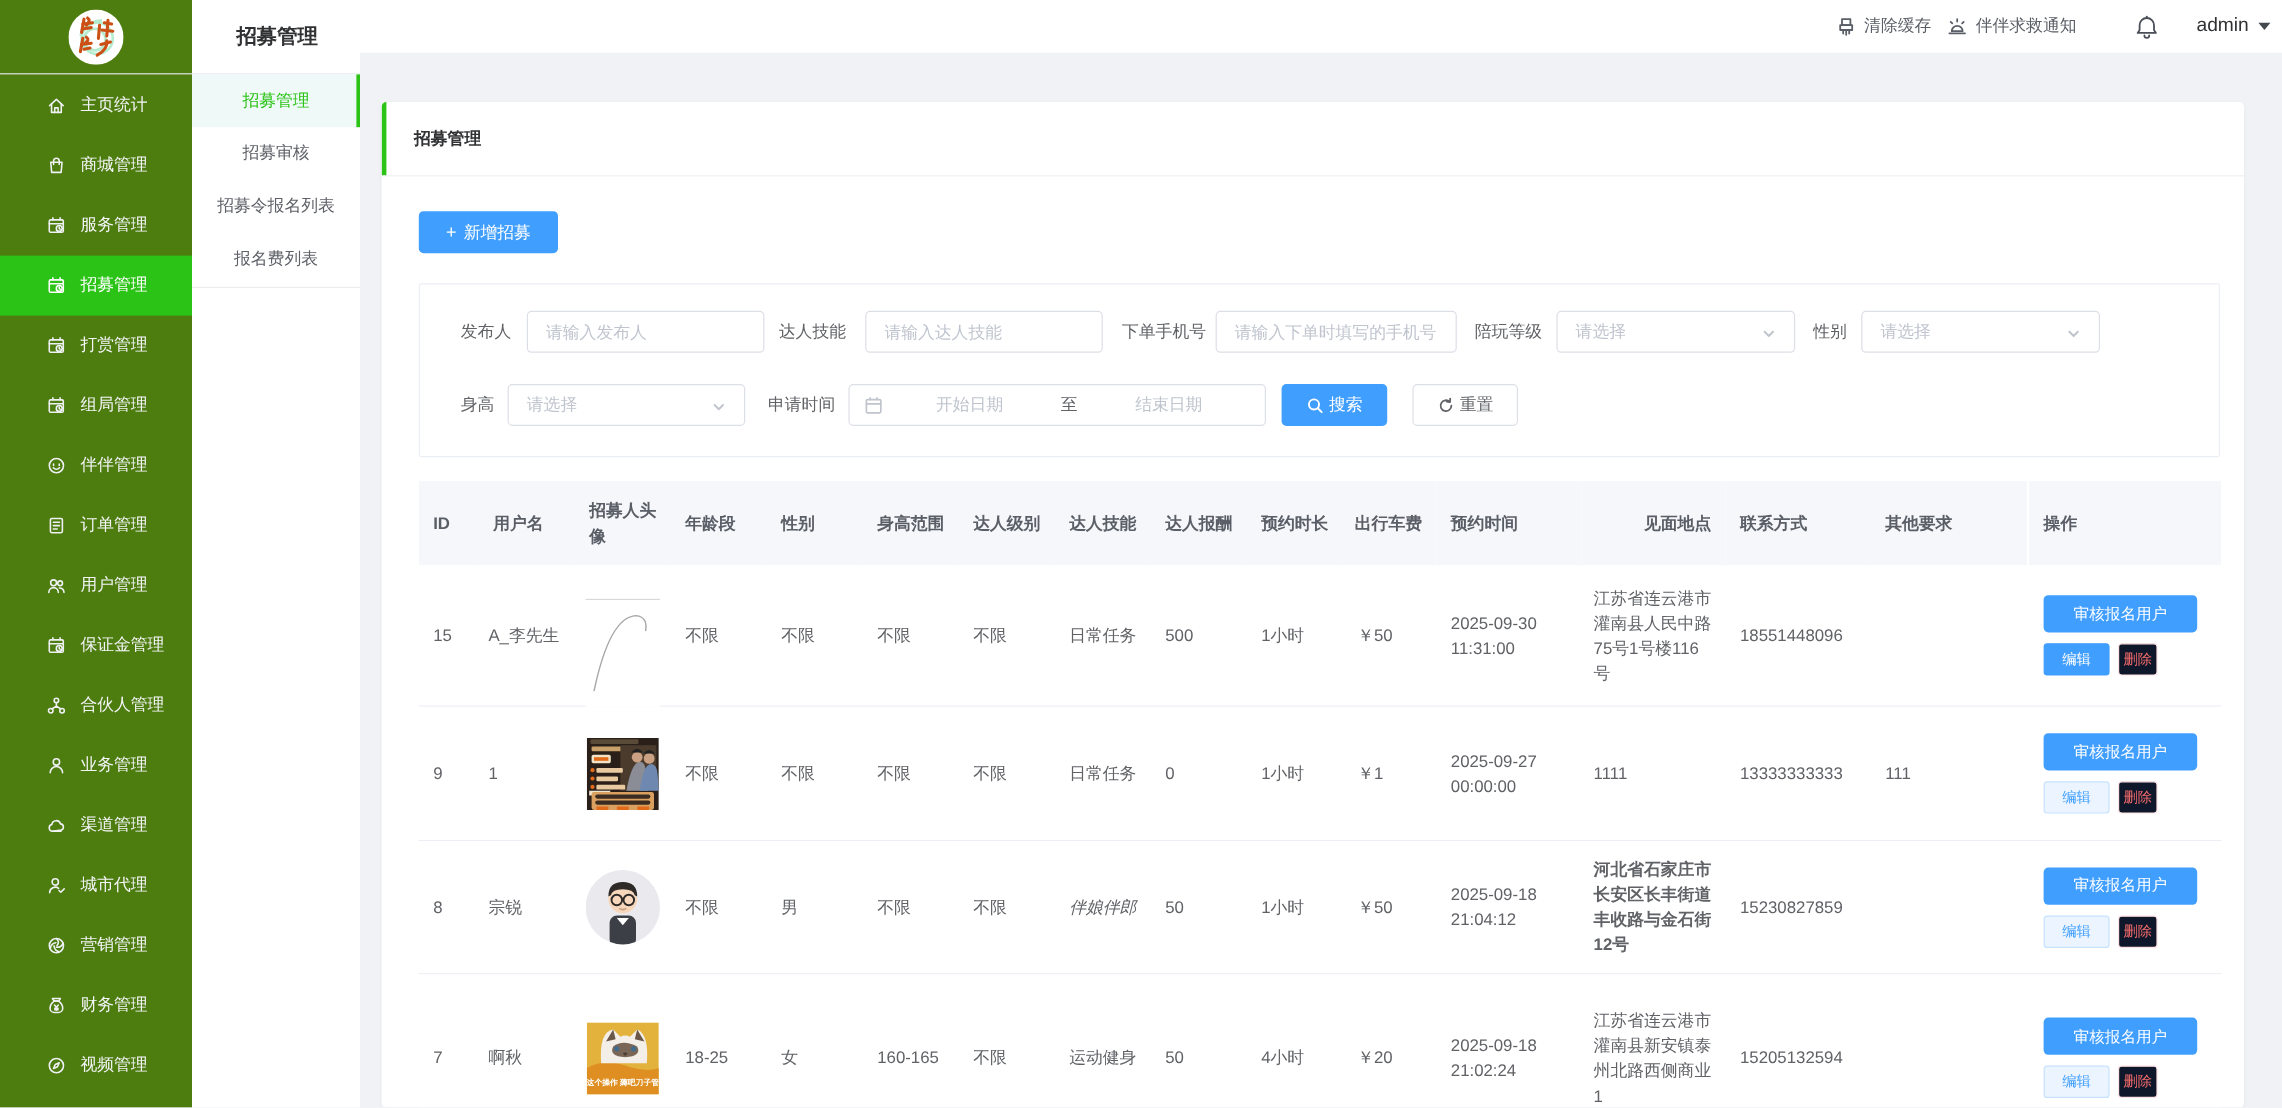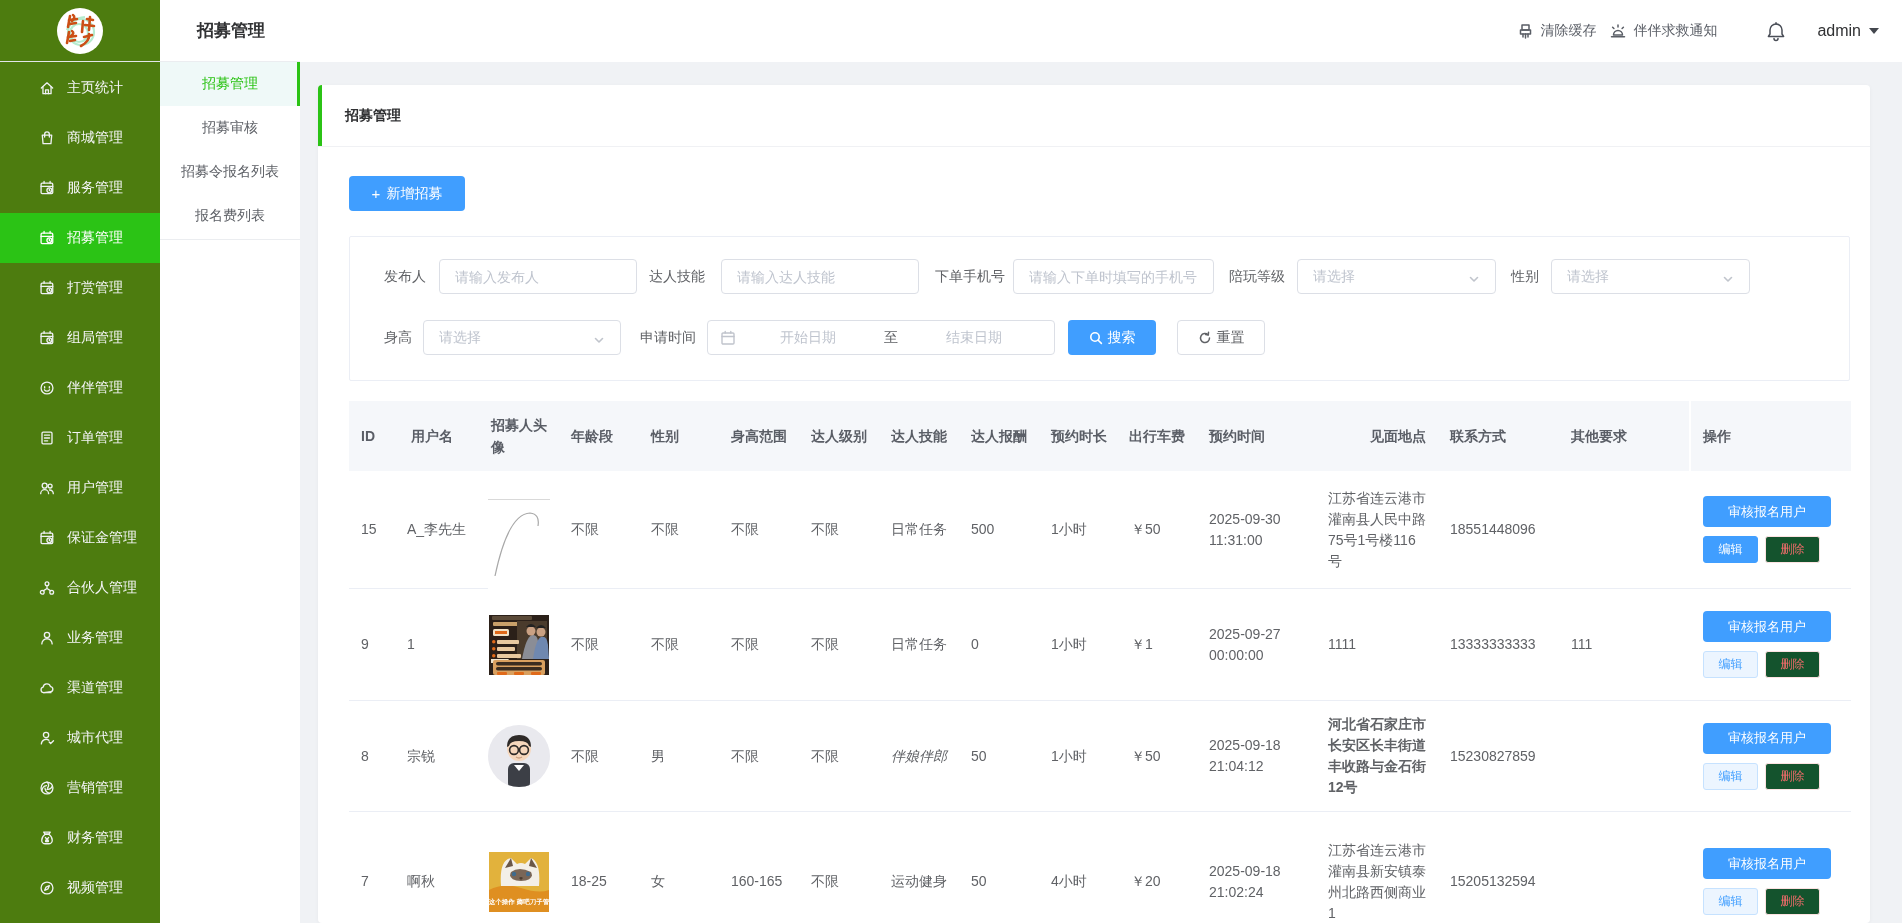--- a/index.html
+++ b/index.html
@@ -24,22 +24,22 @@
   .submenu { position:absolute; left:160px; top:0; width:140px; height:923px; background:#ffffff; z-index:4; }
   .submenu-title { height:62px; line-height:62px; padding-left:37px; font-size:17px; font-weight:bold;
     color:#303133; border-bottom:1px solid #ebedf0; }
   .submenu-item { height:44px; display:flex; align-items:center; justify-content:center;
     font-size:14px; color:#5d6066; cursor:pointer; position:relative; }
   .submenu-item.active { color:#2bc315; background:#eff9f8; }
   .submenu-item.active::after { content:""; position:absolute; right:0; top:0; width:3px; height:44px; background:#2bc315; }
   .submenu-divider { border-bottom:1px solid #ebedf0; height:2px; }
 
   
-  .topbar { position:absolute; left:300px; top:0; right:0; height:62px; background:#ffffff;
-    display:flex; align-items:center; justify-content:flex-end; padding-right:23px; z-index:3; }
+  .topbar { position:absolute; left:300px; top:0; right:0; height:44px; background:#ffffff;
+    display:flex; align-items:center; justify-content:flex-end; padding-right:10px; z-index:3; }
   .tool-item { display:flex; align-items:center; color:#5a5e66; font-size:14px; cursor:pointer; }
   .tool-item .ticon { display:flex; margin-right:6px; }
   .tool-item svg { stroke:#5a5e66; fill:none; stroke-width:1.5; stroke-linecap:round; stroke-linejoin:round; }
   .sep-m { margin-left:13px;justify-content:space-between; }
   .bell-wrap { margin-left:49px; display:flex; cursor:pointer; }
   .bell-wrap svg { stroke:#4a4e57; fill:none; stroke-width:1.5; stroke-linecap:round; stroke-linejoin:round; }
   .user-wrap { margin-left:31px; display:flex; align-items:center; cursor:pointer; }
   .user-name { font-size:16px; color:#303133; }
   .caret { margin-left:8px; width:0; height:0; border-left:5px solid transparent; border-right:5px solid transparent;
     border-top:6px solid #43474e; }
@@ -99,22 +99,22 @@
   .td.c-time, .td.c-contact { word-break:normal; }
   .th.h-fare { padding:0 10px; }
   .td-gap { width:2px; flex:0 0 2px; }
   .c-ops { flex-direction:column; justify-content:center; align-items:flex-start; padding-left:12px; }
   .btn-review { width:128px; height:31px; background:#409eff; border:none; border-radius:4px; color:#fff;
     font-size:13px; cursor:pointer; font-family:inherit; }
   .ops-row { display:flex; margin-top:9px; }
   .btn-edit { width:55px; height:27px; border-radius:3px; font-size:12px; cursor:pointer; font-family:inherit;
     background:#ecf5ff; border:1px solid #c6e2ff; color:#409eff; }
   .btn-edit.solid { background:#409eff; border:1px solid #409eff; color:#ffffff; }
-  .btn-del { width:55px; height:27px; border-radius:3px; font-size:12px; cursor:pointer; font-family:inherit;
-    background:#14532d; border:1px solid #fde2e2; color:#f56c6c; margin-left:7px; }
+  .btn-del { width:33px; height:27px; border-radius:3px; font-size:12px; cursor:pointer; font-family:inherit;
+    background:#0f172a; border:1px solid #fde2e2; color:#f56c6c; margin-left:7px; }
 </style>
 </head>
 <body>
 
 <div class="app">
 
   <aside class="sidebar">
     <div class="logo-wrap">
       <svg width="46" height="46" viewBox="0 0 46 46">
         <circle cx="23" cy="23" r="23" fill="#ffffff"></circle>

